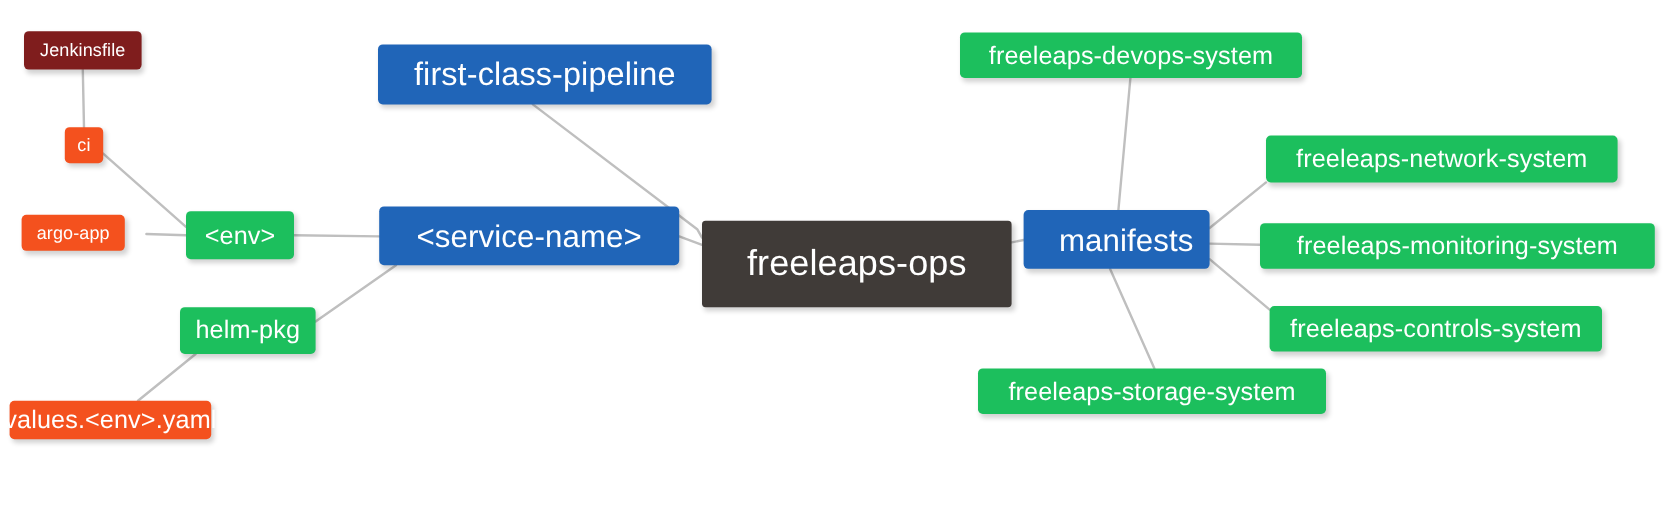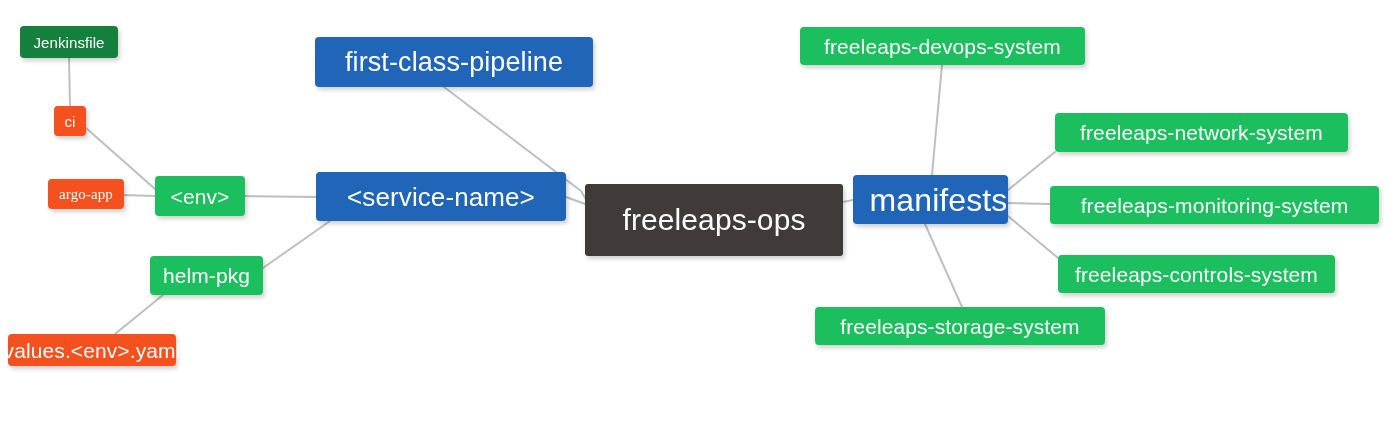--- a/index.html
+++ b/index.html
@@ -42,21 +42,21 @@
     letter-spacing: 0.1px;
     z-index: 2;
   }
   .node.root {
     background: #403b38;
     border-radius: 3px;
     margin-top: 16px;
   }
   .node.blue   { background: #2065b8; }
   .node.green  { background: #1cbf5d; }
-  .node.orange { background: #15803d; text-align: center; }
+  .node.orange { background: #7f1d1d; text-align: center; }
   .node.red    { background: #f4511e; }
 </style>
 </head>
 <body>
 
 <div id="mindmap">
   <svg id="edge-layer" viewBox="0 0 1390 421">
       <polyline points="585,198 581,191 444,87" fill="none" stroke="#bfbfbf" stroke-width="2" stroke-linecap="round" stroke-linejoin="round"></polyline>
       <polyline points="585,204 566,197" fill="none" stroke="#bfbfbf" stroke-width="2" stroke-linecap="round" stroke-linejoin="round"></polyline>
       <polyline points="843,202 853,200" fill="none" stroke="#bfbfbf" stroke-width="2" stroke-linecap="round" stroke-linejoin="round"></polyline>
@@ -69,25 +69,25 @@
       <polyline points="932,175 942,65" fill="none" stroke="#bfbfbf" stroke-width="2" stroke-linecap="round" stroke-linejoin="round"></polyline>
       <polyline points="1008,190 1055,152" fill="none" stroke="#bfbfbf" stroke-width="2" stroke-linecap="round" stroke-linejoin="round"></polyline>
       <polyline points="1008,203 1050,204" fill="none" stroke="#bfbfbf" stroke-width="2" stroke-linecap="round" stroke-linejoin="round"></polyline>
       <polyline points="1008,216 1058,258" fill="none" stroke="#bfbfbf" stroke-width="2" stroke-linecap="round" stroke-linejoin="round"></polyline>
       <polyline points="925,224 962,307" fill="none" stroke="#bfbfbf" stroke-width="2" stroke-linecap="round" stroke-linejoin="round"></polyline>
     </svg>
   <div id="node-layer">
       <div class="node root" style="left: 585px; top: 168px; width: 258px; height: 72px; font-size: 30px;">freeleaps-ops</div>
       <div class="node blue" style="left: 315px; top: 37px; width: 278px; height: 50px; font-size: 27px;">first-class-pipeline</div>
       <div class="node blue" style="left: 316px; top: 172px; width: 250px; height: 49px; font-size: 26px;">&lt;service-name&gt;</div>
-      <div class="node blue" style="left: 853px; top: 175px; width: 155px; height: 49px; font-size: 32px; padding-left: 16px;">manifests</div>
+      <div class="node blue" style="left: 853px; top: 175px; width: 155px; height: 49px; font-size: 26px; padding-left: 16px;">manifests</div>
       <div class="node green" style="left: 155px; top: 176px; width: 90px; height: 40px; font-size: 21px;">&lt;env&gt;</div>
       <div class="node green" style="left: 150px; top: 256px; width: 113px; height: 39px; font-size: 21px;">helm-pkg</div>
       <div class="node red" style="left: 54px; top: 106px; width: 32px; height: 30px; font-size: 15px;">ci</div>
-      <div class="node red" style="left: 48px; top: 179px; width: 76px; height: 30px; font-size: 15px; font-family: Liberation Serif, serif;">argo-app</div>
+      <div class="node red" style="left: 18px; top: 179px; width: 86px; height: 30px; font-size: 15px;">argo-app</div>
       <div class="node red" style="left: 8px; top: 334px; width: 168px; height: 32px; font-size: 21px;">values.&lt;env&gt;.yaml</div>
       <div class="node orange" style="left: 20px; top: 26px; width: 98px; height: 32px; font-size: 15px;">Jenkinsfile</div>
       <div class="node green" style="left: 800px; top: 27px; width: 285px; height: 38px; font-size: 21px;">freeleaps-devops-system</div>
       <div class="node green" style="left: 1055px; top: 113px; width: 293px; height: 39px; font-size: 21px;">freeleaps-network-system</div>
       <div class="node green" style="left: 1050px; top: 186px; width: 329px; height: 38px; font-size: 21px;">freeleaps-monitoring-system</div>
       <div class="node green" style="left: 1058px; top: 255px; width: 277px; height: 38px; font-size: 21px;">freeleaps-controls-system</div>
       <div class="node green" style="left: 815px; top: 307px; width: 290px; height: 38px; font-size: 21px;">freeleaps-storage-system</div>
     </div>
 </div>
 

